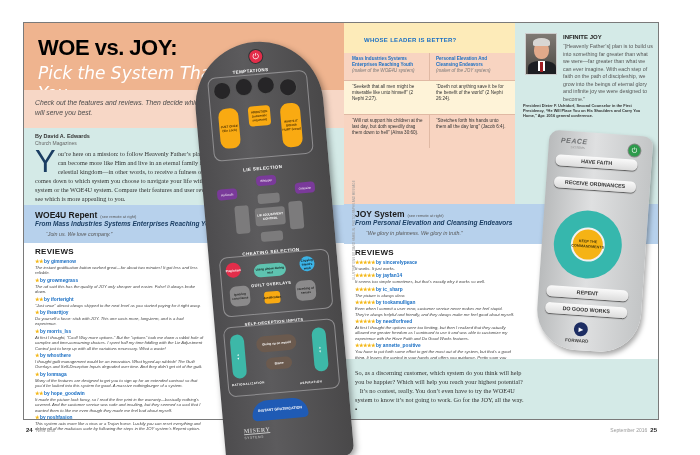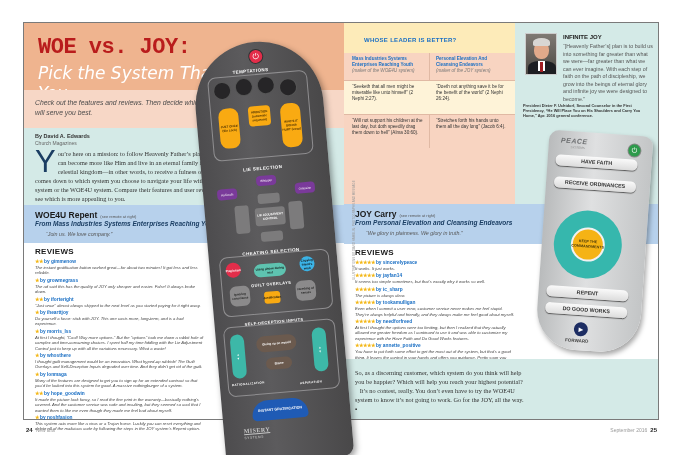--- a/index.html
+++ b/index.html
@@ -1,20 +1,20 @@
 <!DOCTYPE html>
 <html><head>
 <meta charset="utf-8">
 <style>
 *{box-sizing:border-box;margin:0;padding:0}
 html,body{width:700px;height:455px;background:#fff;overflow:hidden}
 body{position:relative;font-family:"Liberation Sans",sans-serif;color:#333}
 .page{position:absolute;top:22px;left:23px;width:636px;height:398px;border:1px solid #7a7a7a;background:#fff}
 .hdr{position:absolute;left:0;top:0;width:320px;height:67px;background:#efb48f}
-.title{position:absolute;left:14px;top:12px;font-family:Liberation Mono, monospace;font-weight:bold;font-size:22px;color:#b91c1c;letter-spacing:-0.5px}
+.title{position:absolute;left:14px;top:12px;font-family:Liberation Sans, sans-serif;font-weight:bold;font-size:22px;color:#000000;letter-spacing:-0.5px}
 .subtitle{position:absolute;left:14px;top:40px;font-size:17px;color:#fff;font-style:italic;font-weight:300;font-family:"DejaVu Sans",sans-serif}
 .intro{position:absolute;left:0;top:67px;width:320px;height:38px;background:#f7d7c6}
 .intro p{position:absolute;left:11px;top:8px;width:200px;font-size:6.8px;font-style:italic;color:#4a4a4a;line-height:10px}
 .byline{position:absolute;left:0;top:105px;width:320px;height:77px;background:#d4eae7}
 .byline .by{position:absolute;left:11px;top:5px;font-size:5.5px;font-weight:bold;color:#333}
 .byline .org{position:absolute;left:11px;top:12px;font-size:5px;color:#666}
 .byline .body{position:absolute;left:11px;top:21px;width:200px;font-family:"Liberation Serif",serif;font-size:6.3px;line-height:9px;color:#333}
 .dropcap{float:left;font-size:31px;line-height:26px;color:#1b3e63;margin-right:2px;font-family:"Liberation Sans",sans-serif}
 .sys{position:absolute;background:#b7d1ec}
 .sys .name{position:absolute;left:11px;top:5px;font-size:8.5px;font-weight:bold;color:#1b1b1b}
@@ -172,21 +172,21 @@
         <div class="hair"></div>
     </div>
     <div class="it">INFINITE JOY</div>
     <div class="iq">
         <span class="indent">“[Heavenly Father’s] plan is to build us into something far greater than what we were—far greater than what we can ever imagine. With each step of faith on the path of discipleship, we grow into the beings of eternal glory and infinite joy we were designed to become.”</span>
       </div>
     <div class="cite">President Dieter F. Uchtdorf, Second Counselor in the First Presidency, “He Will Place You on His Shoulders and Carry You Home,” Apr. 2016 general conference.</div>
   </div>
 
   <div class="sys" style="left:320px;top:181px;width:314px;height:40px">
-    <div class="name"><span>JOY Carry</span><span class="note">(see remote at right)</span></div>
+    <div class="name"><span>JOY System</span><span class="note">(see remote at right)</span></div>
     <div class="from">From Personal Elevation and Cleansing Endeavors</div>
     <div class="quote">“We glory in plainness. We glory in truth.”</div>
   </div>
 
   <div class="reviews" style="left:320px;top:221px;width:200px;height:115px">
     <h3>REVIEWS</h3>
     <div class="rlist" style="width:160px">
       <div class="rv">
           <div class="head"><span class="stars">★★★★★</span><span>by sincerelypeace</span></div>
           <div class="text">It works. It just works.</div>

